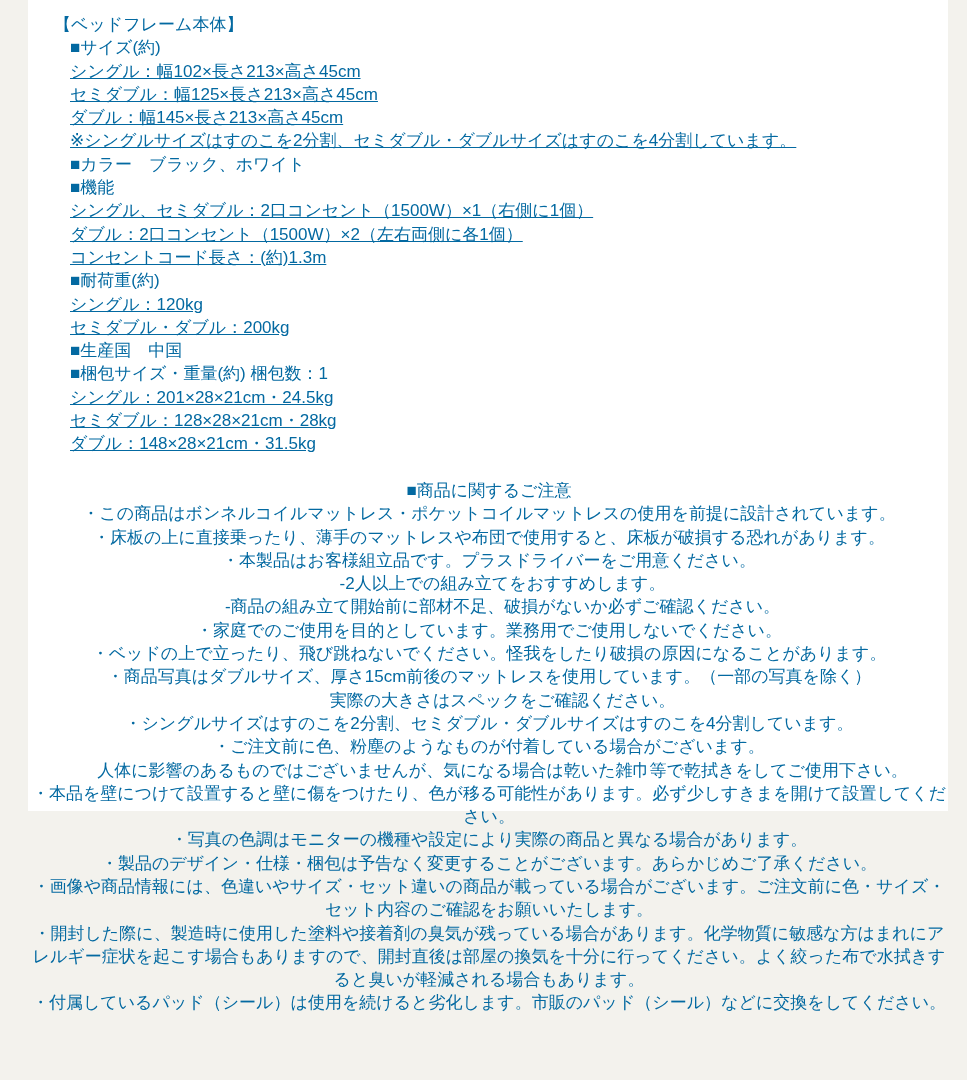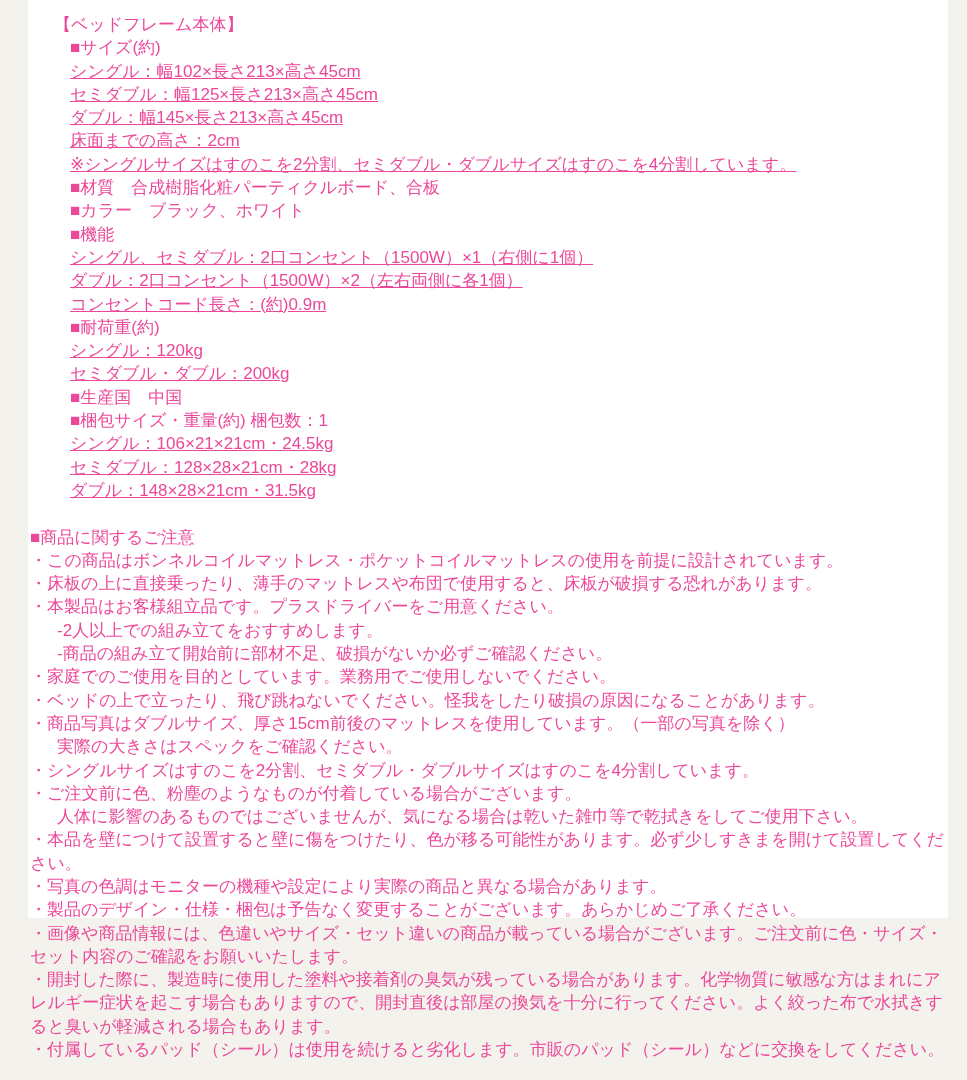--- a/index.html
+++ b/index.html
@@ -9,62 +9,60 @@
     height: 1080px;
     background: #f3f2ed;
     overflow: hidden;
     font-family: "Liberation Sans", "DejaVu Sans", sans-serif;
   }
   .content-panel {
     position: absolute;
     left: 28px;
     top: 0;
     width: 920px;
-    height: 918px;
+    height: 811px;
     background: #ffffff;
-    color: #ec4899;
+    color: #0369a1;
     font-size: 17px;
     line-height: 23.3px;
     box-sizing: border-box;
     padding: 13px 0 0 2px;
   }
   .line { white-space: pre-wrap; }
   .spec-title   { margin-left: 24px; }
   .spec-header  { margin-left: 40px; }
   .spec-detail  { margin-left: 40px; text-decoration: underline; }
-  .notes-block  { margin-top: 23.3px; }
+  .notes-block  { margin-top: 23.3px; text-align: center; }
   .note         { }
   .note.indent  { margin-left: 27px; }
 </style>
 </head>
 <body>
 
 <div class="content-panel">
 
   <div class="line spec-title">【ベッドフレーム本体】</div>
 
   <div>
     <div class="line spec-header">■サイズ(約)</div>
     <div class="line spec-detail">シングル：幅102×長さ213×高さ45cm</div>
     <div class="line spec-detail">セミダブル：幅125×長さ213×高さ45cm</div>
     <div class="line spec-detail">ダブル：幅145×長さ213×高さ45cm</div>
-    <div class="line spec-detail">床面までの高さ：2cm</div>
     <div class="line spec-detail">※シングルサイズはすのこを2分割、セミダブル・ダブルサイズはすのこを4分割しています。</div>
-    <div class="line spec-header">■材質　合成樹脂化粧パーティクルボード、合板</div>
     <div class="line spec-header">■カラー　ブラック、ホワイト</div>
     <div class="line spec-header">■機能</div>
     <div class="line spec-detail">シングル、セミダブル：2口コンセント（1500W）×1（右側に1個）</div>
     <div class="line spec-detail">ダブル：2口コンセント（1500W）×2（左右両側に各1個）</div>
-    <div class="line spec-detail">コンセントコード長さ：(約)0.9m</div>
+    <div class="line spec-detail">コンセントコード長さ：(約)1.3m</div>
     <div class="line spec-header">■耐荷重(約)</div>
     <div class="line spec-detail">シングル：120kg</div>
     <div class="line spec-detail">セミダブル・ダブル：200kg</div>
     <div class="line spec-header">■生産国　中国</div>
     <div class="line spec-header">■梱包サイズ・重量(約) 梱包数：1</div>
-    <div class="line spec-detail">シングル：106×21×21cm・24.5kg</div>
+    <div class="line spec-detail">シングル：201×28×21cm・24.5kg</div>
     <div class="line spec-detail">セミダブル：128×28×21cm・28kg</div>
     <div class="line spec-detail">ダブル：148×28×21cm・31.5kg</div>
   </div>
 
   <div class="notes-block">
     <div class="line">■商品に関するご注意</div>
     <div class="line note">・この商品はボンネルコイルマットレス・ポケットコイルマットレスの使用を前提に設計されています。</div>
     <div class="line note">・床板の上に直接乗ったり、薄手のマットレスや布団で使用すると、床板が破損する恐れがあります。</div>
     <div class="line note">・本製品はお客様組立品です。プラスドライバーをご用意ください。</div>
     <div class="line note indent">-2人以上での組み立てをおすすめします。</div>

